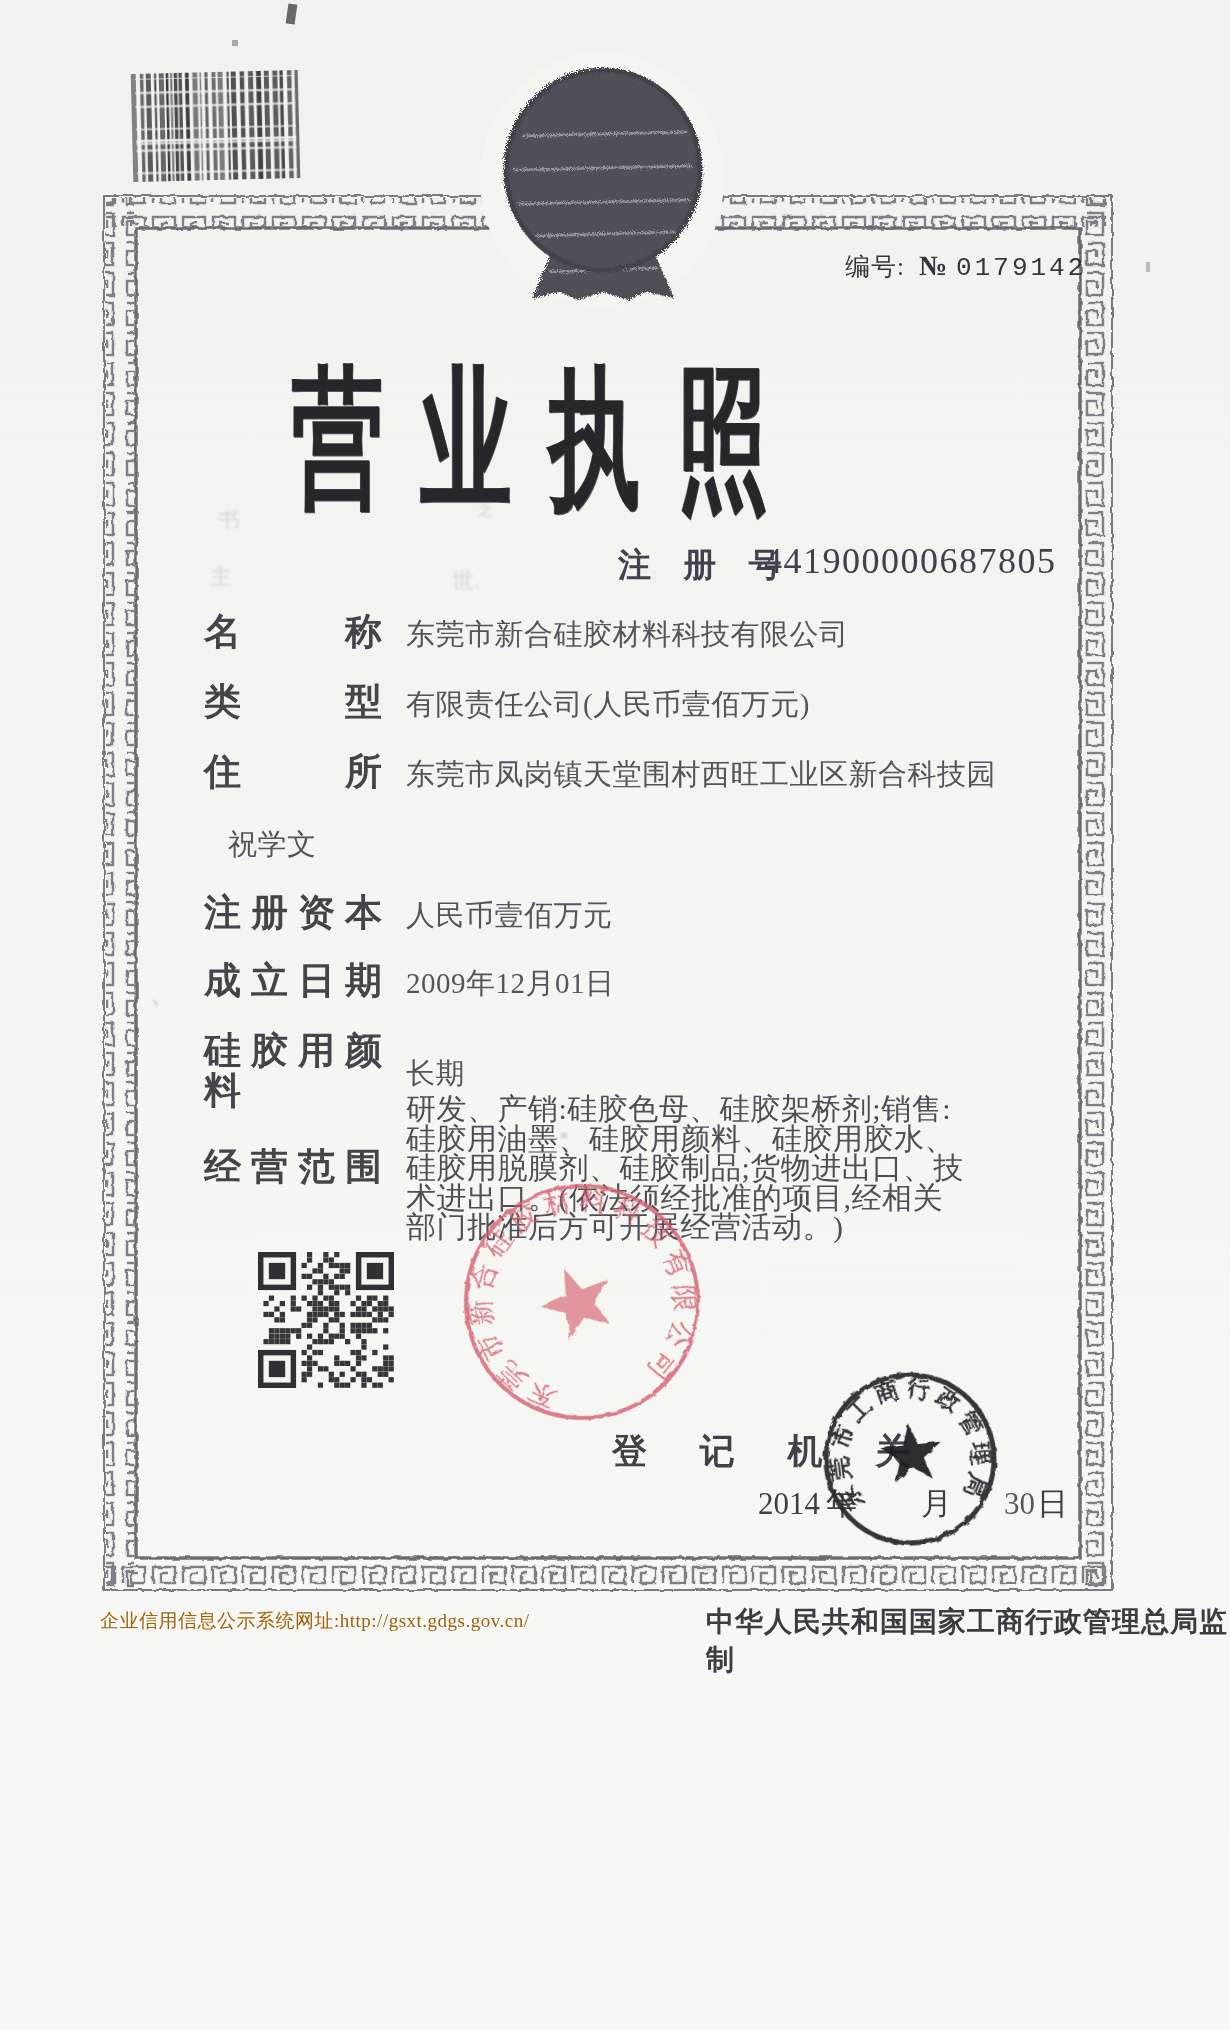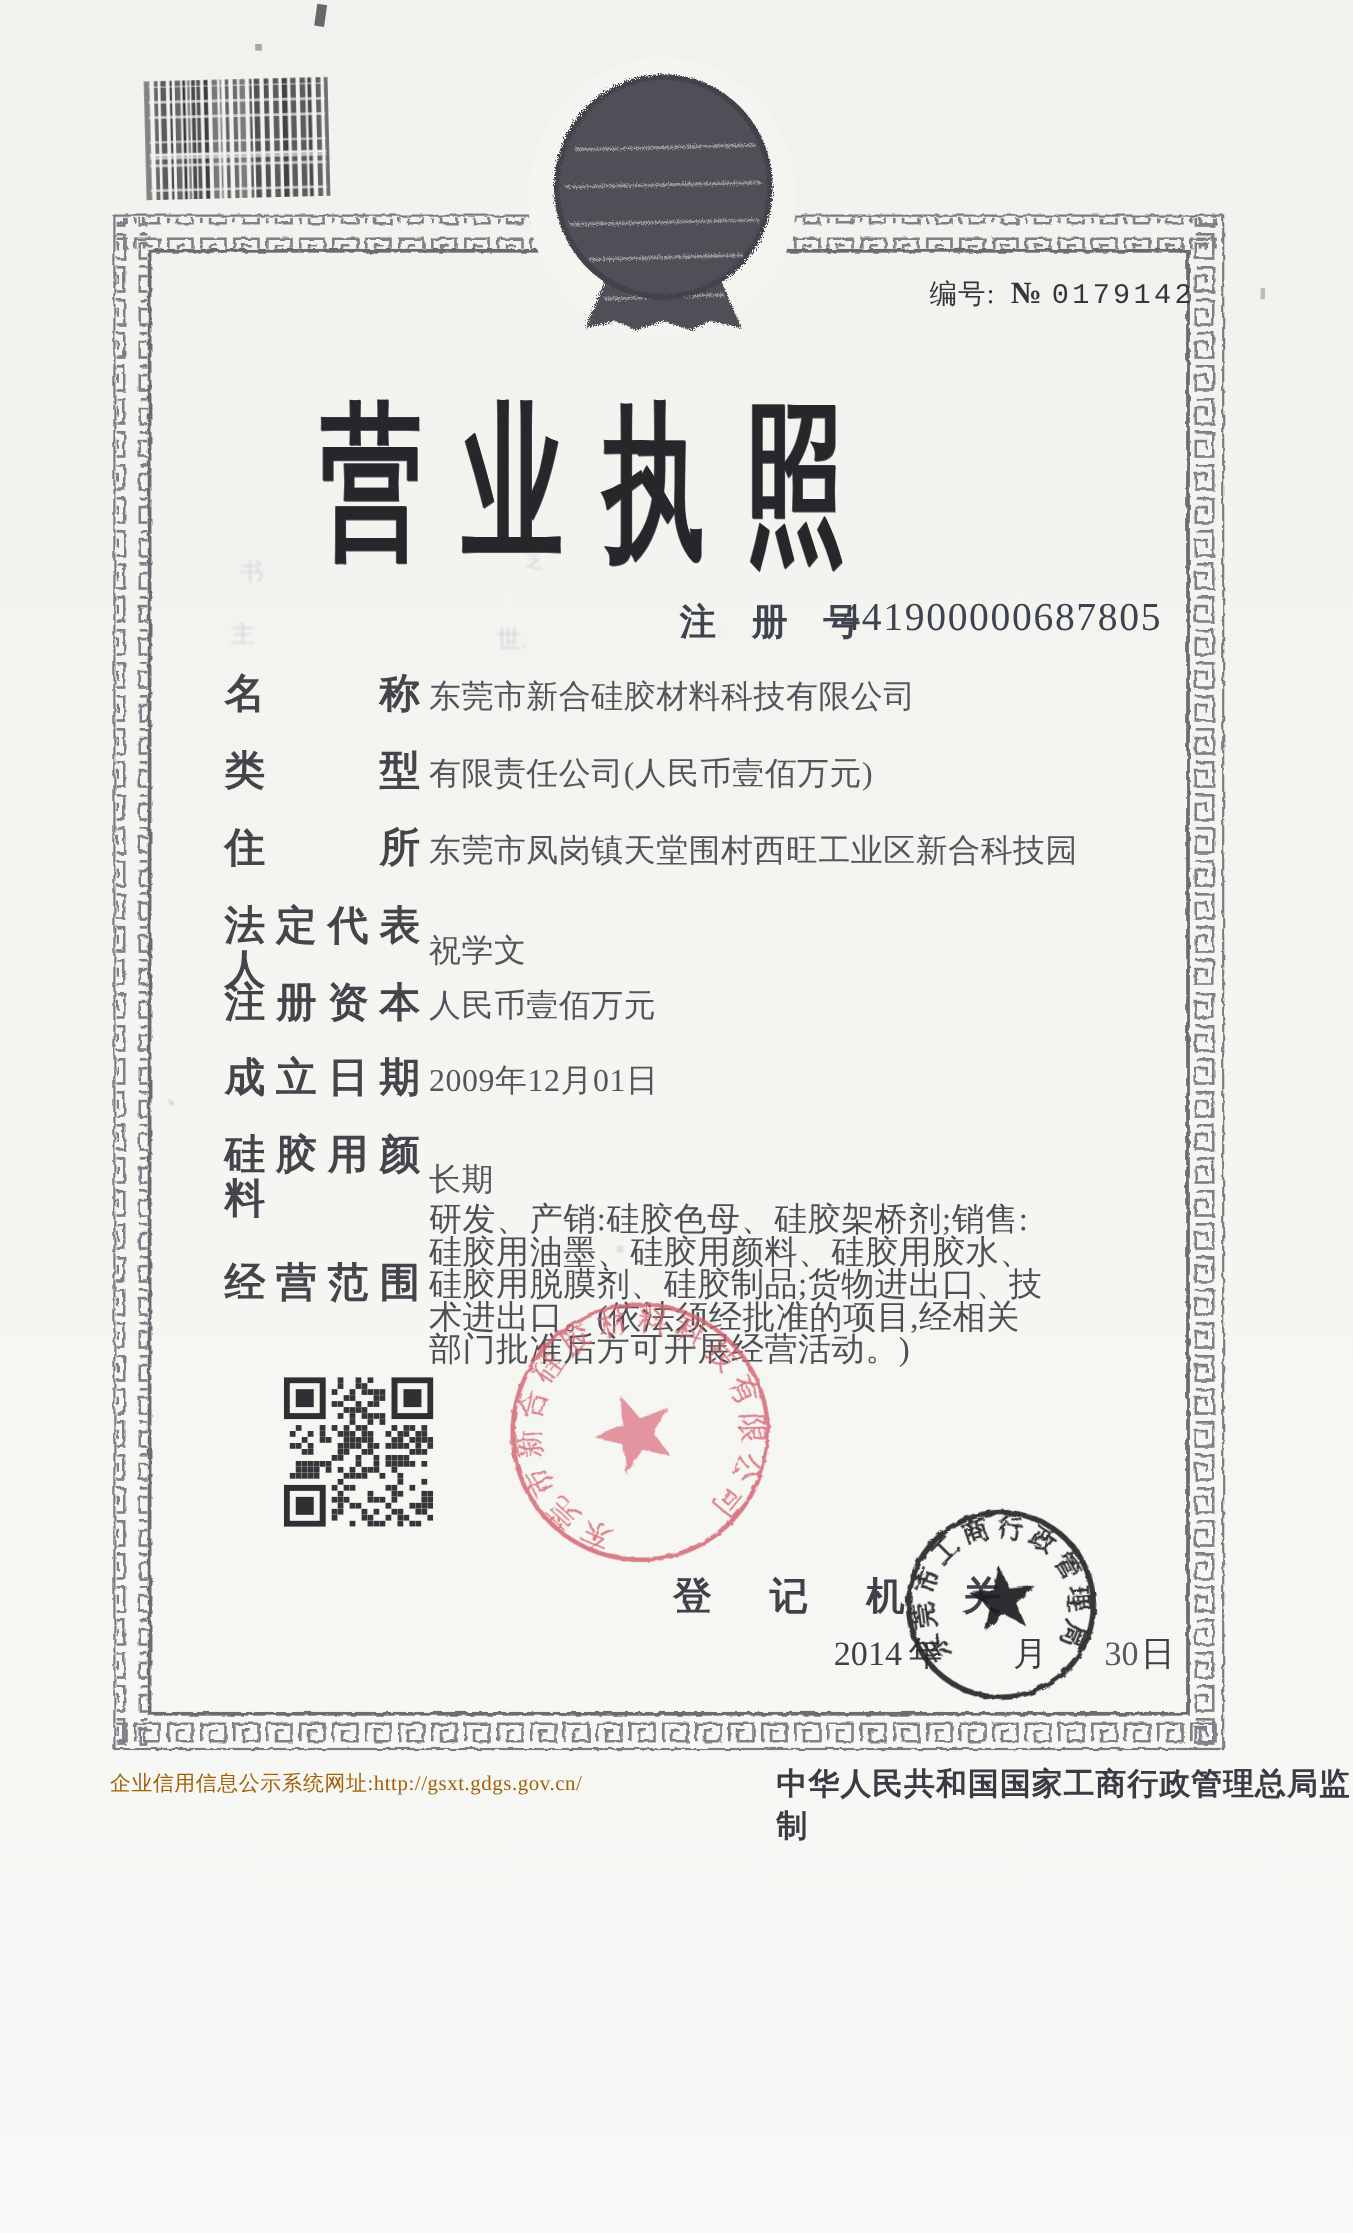--- a/index.html
+++ b/index.html
@@ -25,21 +25,21 @@
   
   #regno-label{left:618px;top:543px;font-size:33px;font-weight:bold;color:#3f434d;letter-spacing:12px;white-space:nowrap;filter:blur(.3px);}
   #regno-value{left:764px;top:540px;font-size:36px;color:#3d424e;letter-spacing:1.5px;white-space:nowrap;filter:blur(.3px);}
   
   .row{position:absolute;left:204px;display:flex;align-items:center;}
   .row .lbl{
     width:178px;font-size:37px;font-weight:bold;color:#44454b;line-height:40px;
     text-align:justify;text-align-last:justify;flex:none;filter:blur(.3px);
   }
   .row .val{
-    margin-left:8px;font-size:29px;color:#54555c;line-height:34px;padding-top:4px;
+    margin-left:24px;font-size:29px;color:#54555c;line-height:34px;padding-top:4px;
     white-space:nowrap;filter:blur(.3px);letter-spacing:.5px;
   }
   .row .val.para{white-space:normal;width:566px;font-size:30px;line-height:29.5px;padding-top:2px;color:#4e4f56;}
   
   #qrcode{left:258px;top:1252px;width:136px;height:136px;filter:blur(.3px);}
   #seals{left:0;top:0;width:1230px;height:2030px;pointer-events:none;}
   #registry-label{left:612px;top:1428px;font-size:35px;font-weight:bold;color:#404149;letter-spacing:22px;white-space:nowrap;filter:blur(.3px);}
   #date-row{left:758px;top:1483px;font-size:31px;color:#3e3f46;white-space:nowrap;filter:blur(.3px);}
   #date-row span{margin-right:6px;}
   #date-row .day{margin:0 2px 0 46px;opacity:.85;}
@@ -151,21 +151,20 @@
 </div>
 <div class="row" style="top:682px">
   <div class="lbl">类型</div>
   <div class="val">有限责任公司(人民币壹佰万元)</div>
 </div>
 <div class="row" style="top:752px">
   <div class="lbl">住所</div>
   <div class="val">东莞市凤岗镇天堂围村西旺工业区新合科技园</div>
 </div>
 <div class="row" style="top:823px">
-  <div class="lbl">法定代表人</div>
   <div class="val">祝学文</div>
 </div>
 <div class="row" style="top:893px">
   <div class="lbl">注册资本</div>
   <div class="val">人民币壹佰万元</div>
 </div>
 <div class="row" style="top:961px">
   <div class="lbl">成立日期</div>
   <div class="val">2009年12月01日</div>
 </div>

